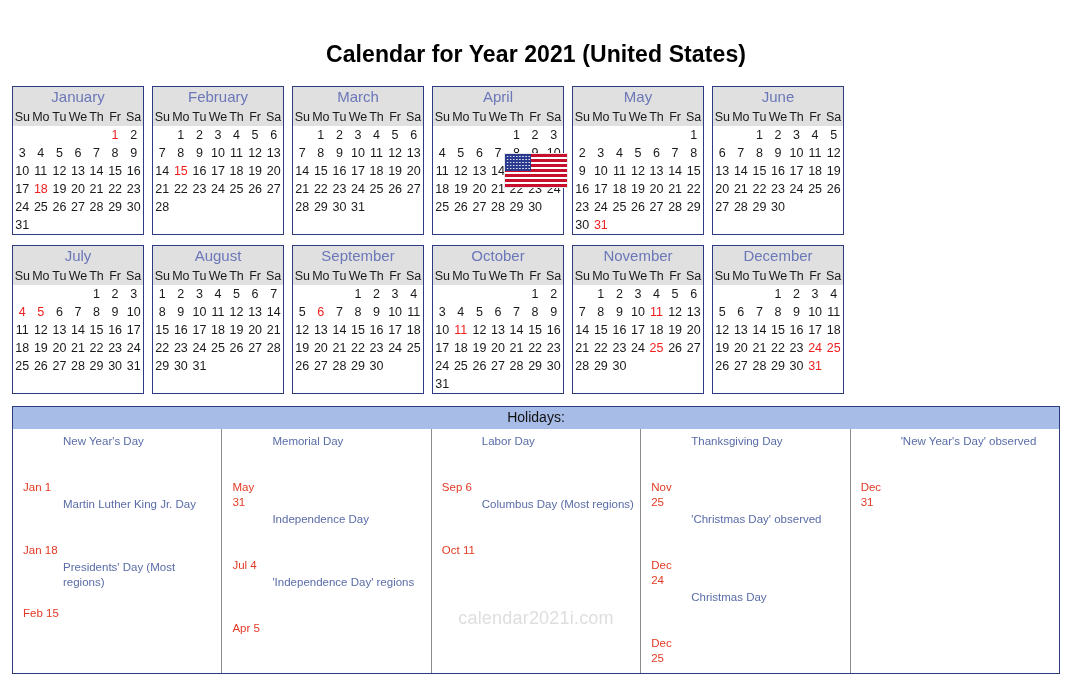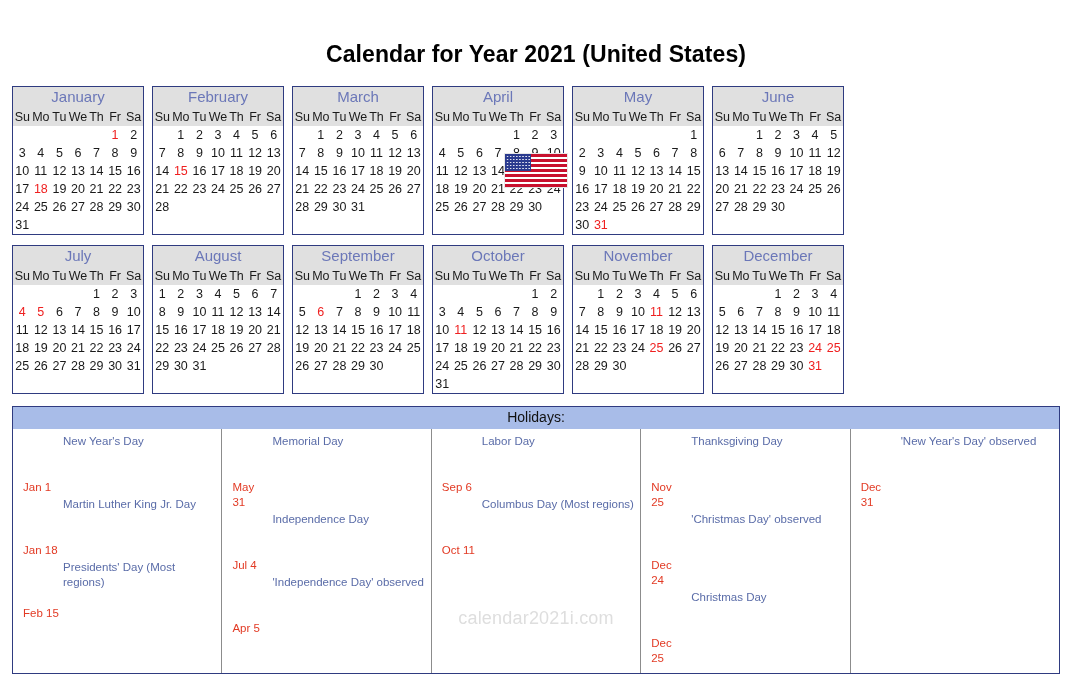--- a/index.html
+++ b/index.html
@@ -1002,21 +1002,21 @@
         <div class="hol-item">
           <span class="hol-date">May 31</span>
           <span class="hol-name">Memorial Day</span>
         </div>
         <div class="hol-item">
           <span class="hol-date">Jul 4</span>
           <span class="hol-name">Independence Day</span>
         </div>
         <div class="hol-item">
           <span class="hol-date">Apr 5</span>
-          <span class="hol-name">'Independence Day' observed</span>
+          <span class="hol-name">'Independence Day' regions</span>
         </div>
       </div>
       <div class="hol-col">
         <div class="hol-item">
           <span class="hol-date">Sep 6</span>
           <span class="hol-name">Labor Day</span>
         </div>
         <div class="hol-item">
           <span class="hol-date">Oct 11</span>
           <span class="hol-name">Columbus Day (Most regions)</span>

